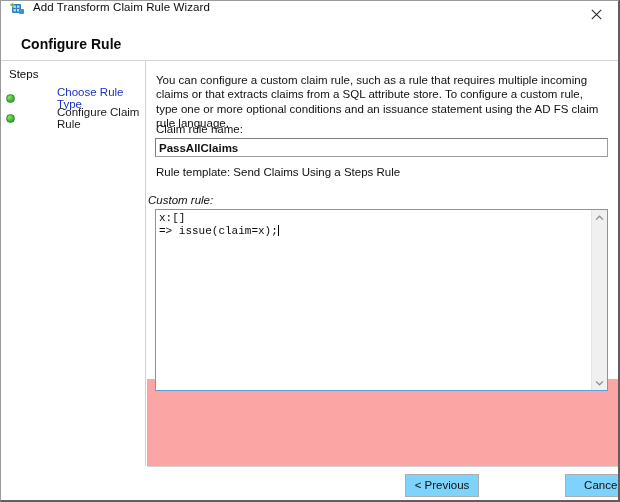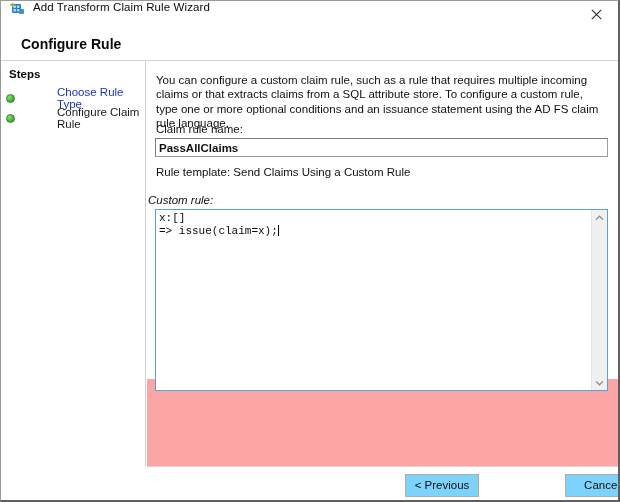--- a/index.html
+++ b/index.html
@@ -100,21 +100,21 @@
     height: 405px;
     background: #ffffff;
     border-right: 1px solid #d2d2d2;
     box-sizing: border-box;
   }
   .steps-title {
     position: absolute;
     left: 8px;
     top: 7px;
     font-size: 11.5px;
-    font-weight: bold;
+    font-weight: normal;
     color: #0a0a0a;
   }
   .step-list {
     position: absolute;
     left: 0;
     top: 27px;
     width: 145px;
   }
   .step-item {
     display: flex;
@@ -353,21 +353,21 @@
     </div>
 
     <div class="content">
       <div class="content-white"></div>
 
       <div class="desc">You can configure a custom claim rule, such as a rule that requires multiple incoming claims or that extracts claims from a SQL attribute store. To configure a custom rule, type one or more optional conditions and an issuance statement using the AD FS claim rule language.</div>
 
       <div class="field-label lbl-claim-name">Claim rule name:</div>
       <input class="text-input" type="text" value="PassAllClaims" style="">
 
-      <div class="field-label lbl-rule-template">Rule template: Send Claims Using a Custom Rule</div>
+      <div class="field-label lbl-rule-template">Rule template: Send Claims Using a Steps Rule</div>
 
       <div class="field-label lbl-custom-rule">Custom rule:</div>
 
       <div class="rule-box">
         <div class="rule-text">x:[]
 =&gt; issue(claim=x);<span class="caret"></span></div>
         <div class="scrollbar">
           <div class="sb-arrow sb-up">
             <span>
               <svg width="9" height="6" viewBox="0 0 9 6">

